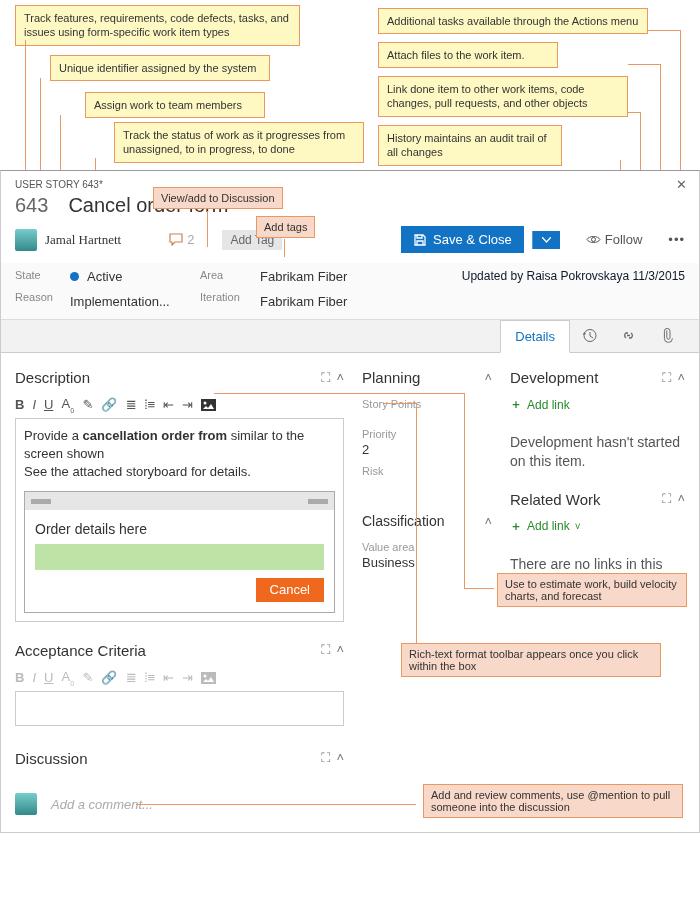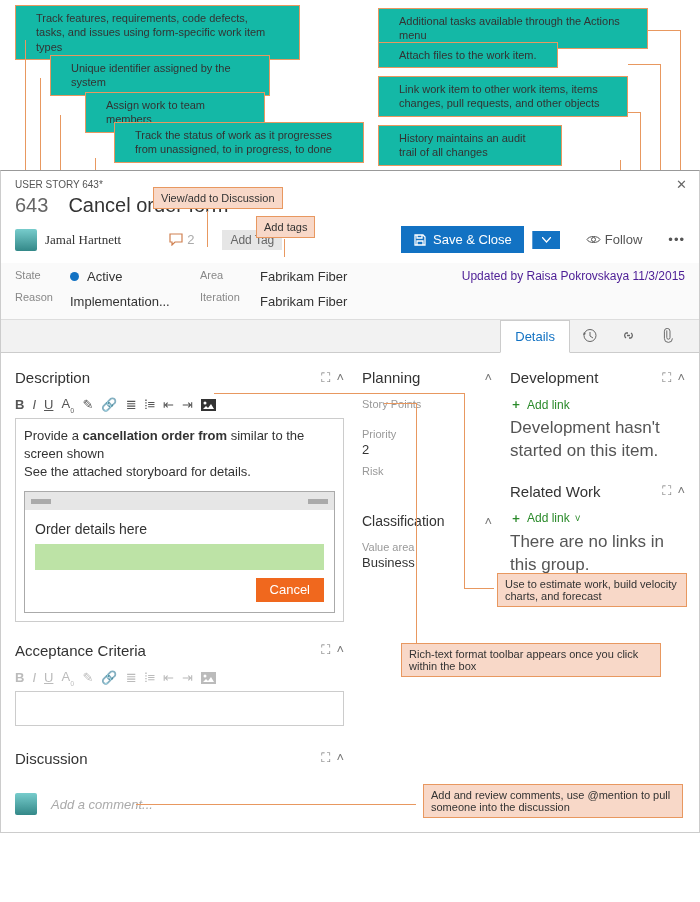--- a/index.html
+++ b/index.html
@@ -1,18 +1,18 @@
 <!DOCTYPE html>
 <html><head>
 <meta charset="utf-8">
 <style>
 * { box-sizing: border-box; margin: 0; padding: 0; }
 body { font-family: "Segoe UI", Arial, sans-serif; font-size: 13px; color: #333; background: #fff; width: 700px; position: relative; }
 .callouts { position: relative; height: 170px; }
-.callout { position: absolute; background: #14b8a6; border: 1px solid #e89860; padding: 5px 20px; font-size: 11px; line-height: 1.3; }
+.callout { position: absolute; background: #fef9c3; border: 1px solid #e89860; padding: 5px 8px; font-size: 11px; line-height: 1.3; }
 .inline-callout { background: #f8d8c8; border: 1px solid #e89860; padding: 4px 7px; font-size: 11px; display: inline-block; position: absolute; }
 .line-v { position: absolute; width: 1px; background: #e89860; }
 .line-h { position: absolute; height: 1px; background: #e89860; }
 
 .form { border: 1px solid #ccc; border-top: 1px solid #999; position: relative; background: #fff; }
 .top-row { padding: 8px 14px 0; font-size: 10px; color: #555; }
 .title-row { display: flex; align-items: center; padding: 4px 14px; gap: 20px; }
 .id { font-size: 20px; color: #666; }
 .title { font-size: 20px; color: #333; }
 .meta-row { display: flex; align-items: center; padding: 5px 14px 10px; gap: 8px; }
@@ -24,21 +24,21 @@
 .save-dd { background: #1272c3; color: #fff; padding: 6px 9px; border-left: 1px solid rgba(255,255,255,.3); }
 .follow { display: flex; align-items: center; gap: 4px; color: #555; margin-left: 18px; }
 .more { margin-left: 18px; color: #555; letter-spacing: 1px; }
 .close-x { position: absolute; top: 6px; right: 12px; color: #666; cursor: pointer; }
 
 .fields { display: flex; padding: 6px 14px 10px; gap: 0; border-bottom: 1px solid #ddd; background: #fafafa; }
 .fcol { display: flex; flex-direction: column; gap: 10px; }
 .flabel { font-size: 11px; color: #888; }
 .fval { font-size: 13px; color: #333; }
 .state-dot { width: 9px; height: 9px; background: #1272c3; border-radius: 50%; display: inline-block; margin-right: 8px; }
-.updated { text-align: right; font-size: 12px; color: #4c1d95; flex: 1; }
+.updated { text-align: right; font-size: 12px; color: #0f172a; flex: 1; }
 
 .tabs { display: flex; justify-content: flex-end; padding: 0 14px; border-bottom: 1px solid #ccc; background: #f2f2f2; }
 .tab { padding: 8px 14px; font-size: 13px; color: #555; }
 .tab.active { color: #1272c3; background: #fff; border: 1px solid #ccc; border-bottom: 1px solid #fff; margin-bottom: -1px; }
 .tabicon { padding: 8px 12px; color: #666; }
 
 .body { display: flex; padding: 10px 14px; gap: 18px; position: relative; }
 .leftcol { flex: 1; }
 .midcol { width: 130px; }
 .rightcol { width: 175px; }
@@ -50,39 +50,39 @@
 .mock-dialog { border: 1px solid #aaa; margin-top: 10px; padding: 0; }
 .mock-titlebar { background: #e6e6e6; height: 18px; display: flex; gap: 6px; padding: 0 6px; align-items: center; }
 .mock-bar { background: #aaa; width: 20px; height: 5px; }
 .mock-body { padding: 10px; }
 .mock-green { background: #bde3a6; height: 26px; margin-top: 4px; }
 .mock-cancel { background: #f0681e; color: #fff; padding: 3px 14px; float: right; margin-top: 8px; font-size: 13px; }
 
 .sublabel { font-size: 11px; color: #999; margin-top: 6px; }
 .subval { font-size: 13px; margin-top: 2px; }
 .addlink { color: #2a8a2a; font-size: 12px; display: flex; align-items: center; gap: 5px; margin-top: 4px; }
-.smalltext { font-size: 17px; color: #555; margin-top: 4px; line-height: 1.35; }
+.smalltext { font-size: 14px; color: #555; margin-top: 20px; line-height: 1.35; }
 
 .disc-row { display: flex; gap: 10px; padding: 10px 14px 16px; align-items: center; }
 .disc-avatar { width: 22px; height: 22px; background: linear-gradient(#7cc, #388); border-radius: 2px; }
 .disc-input { flex: 1; color: #aaa; font-style: italic; font-size: 13px; padding: 4px; }
 
 svg { display: block; }
 </style>
 </head>
 <body>
 
 <div class="callouts">
   <div class="callout" style="left:15px; top:5px; width:285px">Track features, requirements, code defects, tasks, and issues using form-specific work item types</div>
   <div class="callout" style="left:50px; top:55px; width:220px">Unique identifier assigned by the system</div>
   <div class="callout" style="left:85px; top:92px; width:180px">Assign work to team members</div>
   <div class="callout" style="left:114px; top:122px; width:250px">Track the status of work as it progresses from unassigned, to in progress, to done</div>
   <div class="callout" style="left:378px; top:8px; width:270px">Additional tasks available through the Actions menu</div>
   <div class="callout" style="left:378px; top:42px; width:180px">Attach files to the work item.</div>
-  <div class="callout" style="left:378px; top:76px; width:250px">Link work item to other work items, items changes, pull requests, and other objects</div>
+  <div class="callout" style="left:378px; top:76px; width:250px">Link done item to other work items, code changes, pull requests, and other objects</div>
   <div class="callout" style="left:378px; top:125px; width:184px">History maintains an audit trail of all changes</div>
 
   <div class="line-v" style="left:25px; top:40px; height:145px"></div>
   <div class="line-v" style="left:40px; top:78px; height:135px"></div>
   <div class="line-v" style="left:60px; top:115px; height:130px"></div>
   <div class="line-v" style="left:95px; top:158px; height:130px"></div>
 
   <div class="line-v" style="left:680px; top:30px; height:225px"></div>
   <div class="line-v" style="left:660px; top:64px; height:270px"></div>
   <div class="line-v" style="left:640px; top:112px; height:222px"></div>

